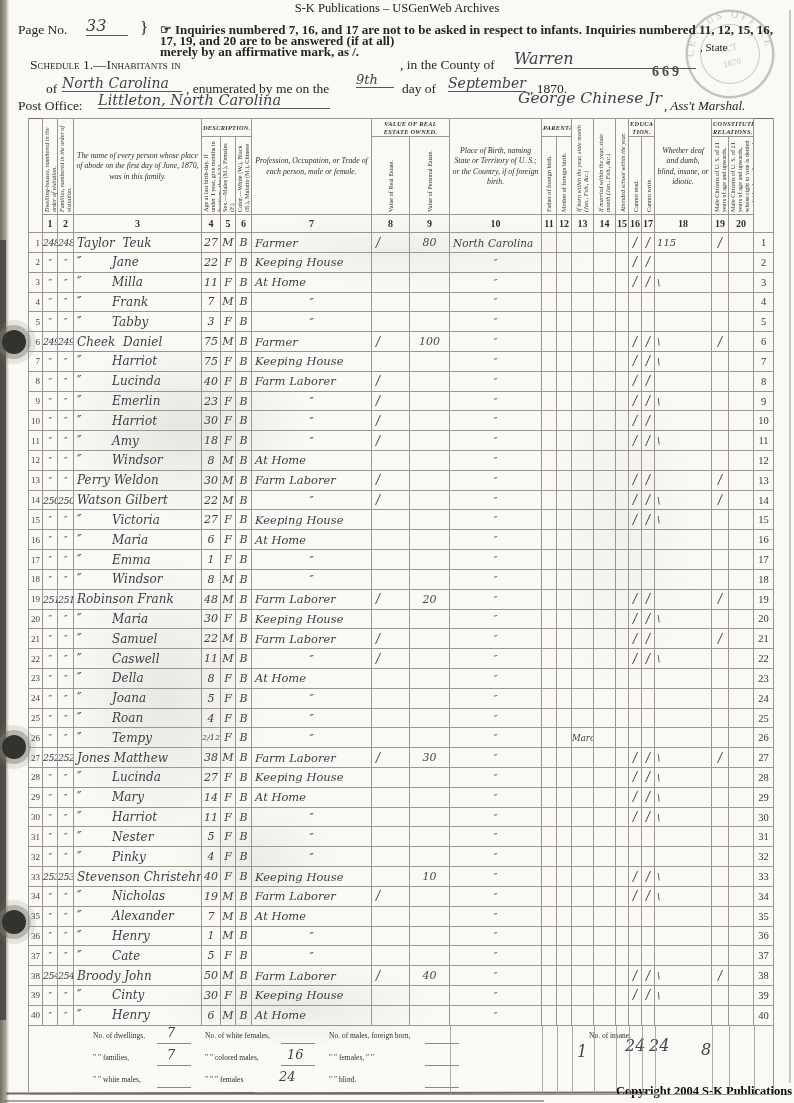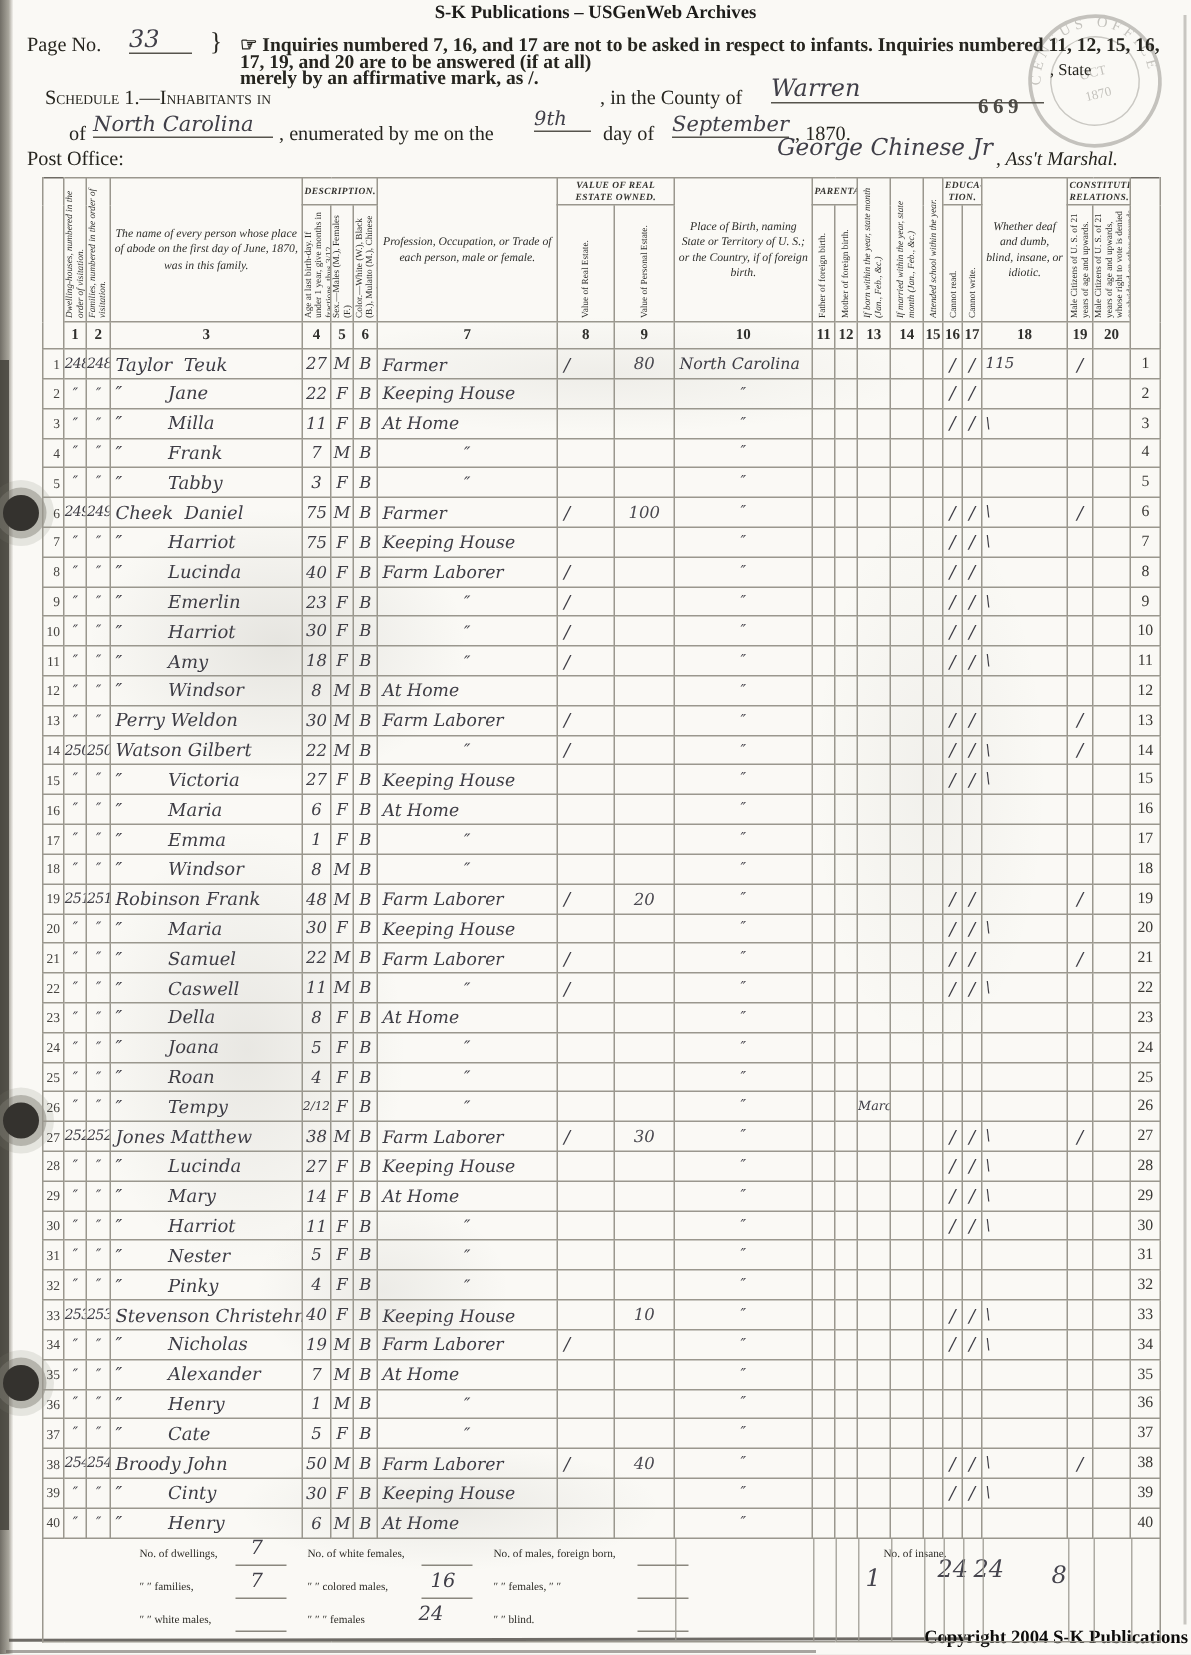--- a/index.html
+++ b/index.html
@@ -6,21 +6,21 @@
   .page{position:relative;width:794px;height:1103px;margin:0 auto;overflow:hidden;
     font-family:"Liberation Serif",serif;
     background-color:#faf9f5;
     background-image:
       radial-gradient(ellipse 180px 130px at 185px 430px, rgba(125,123,115,.16), transparent 70%),
       radial-gradient(ellipse 150px 210px at 165px 700px, rgba(125,123,115,.14), transparent 70%),
       radial-gradient(ellipse 120px 90px at 255px 860px, rgba(125,123,115,.11), transparent 70%),
       radial-gradient(ellipse 300px 55px at 400px 250px, rgba(138,136,126,.10), transparent 70%),
       radial-gradient(ellipse 110px 260px at 620px 520px, rgba(138,136,126,.08), transparent 70%),
       radial-gradient(ellipse 200px 60px at 300px 1005px, rgba(125,123,115,.12), transparent 70%);}
-  .topbanner{position:absolute;top:1px;left:0;right:0;text-align:center;font-weight:bold;
+  .topbanner{position:absolute;top:1px;left:0;right:0;text-align:center;font-weight:normal;
     font-size:12.5px;color:#1d1c1a;}
   .copyright{position:absolute;right:2px;top:1084px;font-weight:bold;font-size:12.5px;color:#0d0c0b;}
   .edgeL{position:absolute;left:0;top:0;bottom:0;width:9px;
     background:linear-gradient(to right,#716e66,#a9a69c 65%,rgba(169,166,156,0));}
   .edgeDark{position:absolute;left:0;top:240px;height:780px;width:6px;background:#45433c;opacity:.85;}
   .edgeR{position:absolute;right:3px;top:10px;bottom:20px;width:2px;background:rgba(105,103,96,.35);}
   .hole{position:absolute;left:2px;width:24px;height:24px;border-radius:50%;background:#34322e;
     box-shadow:0 0 0 5px rgba(125,122,112,.45),0 0 0 10px rgba(125,122,112,.16);}
   .scanline1{position:absolute;left:6px;top:1092px;width:640px;height:2px;background:#55524c;opacity:.85;transform:rotate(-.1deg);}
   .scanline2{position:absolute;left:4px;top:1100px;width:540px;height:1.5px;background:#55524c;opacity:.5;}
@@ -117,20 +117,21 @@
   <span class="pr" style="left:46px;top:81px;font-size:13.5px">of</span>
   <span class="h ul" style="left:62px;top:75px;font-size:14px;width:120px">North Carolina</span>
   <span class="pr" style="left:186px;top:81px;font-size:13.5px">, enumerated by me on the</span>
   <span class="h ul" style="left:356px;top:72px;font-size:13px;width:38px">9th</span>
   <span class="pr" style="left:402px;top:81px;font-size:13.5px">day of</span>
   <span class="h ul" style="left:448px;top:75px;font-size:14px;width:78px">September</span>
   <span class="pr" style="left:530px;top:81px;font-size:13.5px">, 1870.</span>
   <span class="pr folio" style="left:652px;top:64px;font-size:14px">669</span>
 
   <span class="pr" style="left:18px;top:98px;font-size:13.5px">Post Office:</span>
+  <span class="h ul" style="left:98px;top:92px;font-size:14.5px;width:232px">Littleton, North Carolina</span>
   <span class="h" style="left:518px;top:89px;font-size:15.5px">George Chinese Jr</span>
   <span class="pr it" style="left:664px;top:98px;font-size:13px">, Ass't Marshal.</span>
 
   <table class="census">
     <colgroup>
       <col style="width:14px">
         <col style="width:15px">
         <col style="width:16px">
         <col style="width:128px">
       <col style="width:19px">

